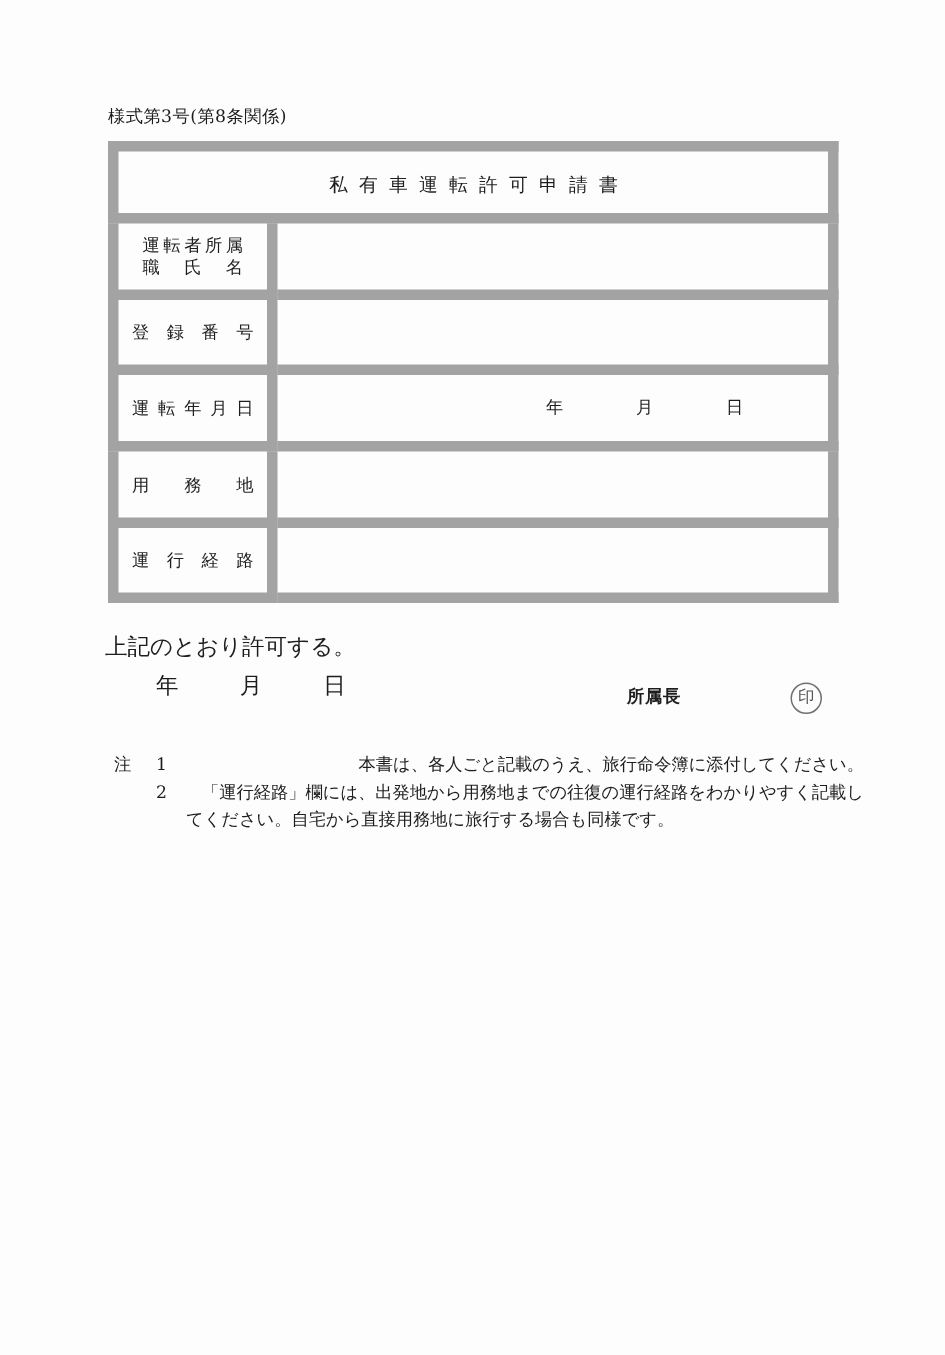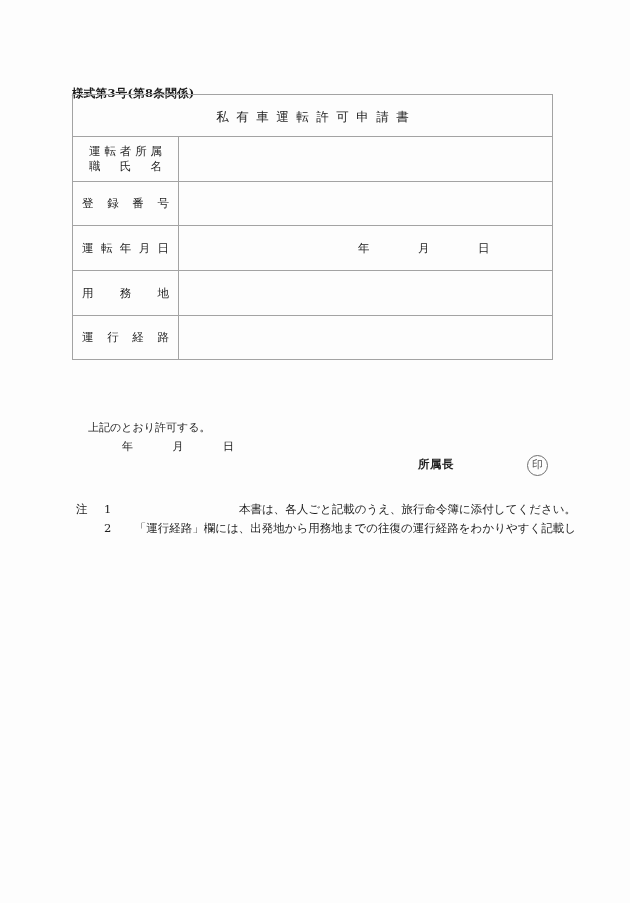--- a/index.html
+++ b/index.html
@@ -19,38 +19,37 @@
     position: absolute;
     left: 0; top: 0;
     width: 630px;
     height: 903px;
   }
 
   
   .form-no {
     position: absolute;
     left: 72px;
-    top: 86px;
+    top: 70px;
     font-size: 11.5px;
     letter-spacing: 0.3px;
     white-space: nowrap;
-    font-weight: bold;
   }
 
   
   .form-table {
     position: absolute;
     left: 72px;
     top: 94px;
     width: 480px;
     border-collapse: collapse;
     table-layout: fixed;
   }
   .form-table td {
-    border: 1px solid #a3a3a3;
+    border: 7px solid #a3a3a3;
     padding: 0;
     vertical-align: middle;
   }
   .col-label { width: 106px; }
   .col-value { width: 374px; }
 
   .title-row td {
     height: 41px;
     text-align: center;
   }
@@ -94,23 +93,23 @@
     top: 50%;
     transform: translateY(-50%);
   }
   .df-y { left: 179px; }
   .df-m { left: 239px; }
   .df-d { left: 299px; }
 
   
   .approval {
     position: absolute;
-    left: 88px;
+    left: 70px;
     top: 418px;
-    font-size: 11px;
+    font-size: 15px;
     line-height: 1.75;
   }
   .approval-date {
     padding-left: 34px;
     letter-spacing: 0;
   }
   .approval-date span { display: inline-block; }
   .ad-y { }
   .ad-m { margin-left: 36px; }
   .ad-d { margin-left: 36px; }
@@ -267,15 +266,16 @@
     <div class="note-row">
       <div class="note-kanji">注</div>
       <div class="note-num">1</div>
       <div class="note-body">本書は、各人ごと記載のうえ、旅行命令簿に添付してください。</div>
     </div>
     <div class="note-row">
       <div class="note-kanji"></div>
       <div class="note-num">2</div>
       <div class="note-body">「運行経路」欄には、出発地から用務地までの往復の運行経路をわかりやすく記載し</div>
     </div>
+    <div class="note-cont">てください。自宅から直接用務地に旅行する場合も同様です。</div>
   </div>
 
 </div>
 
 </body></html>

